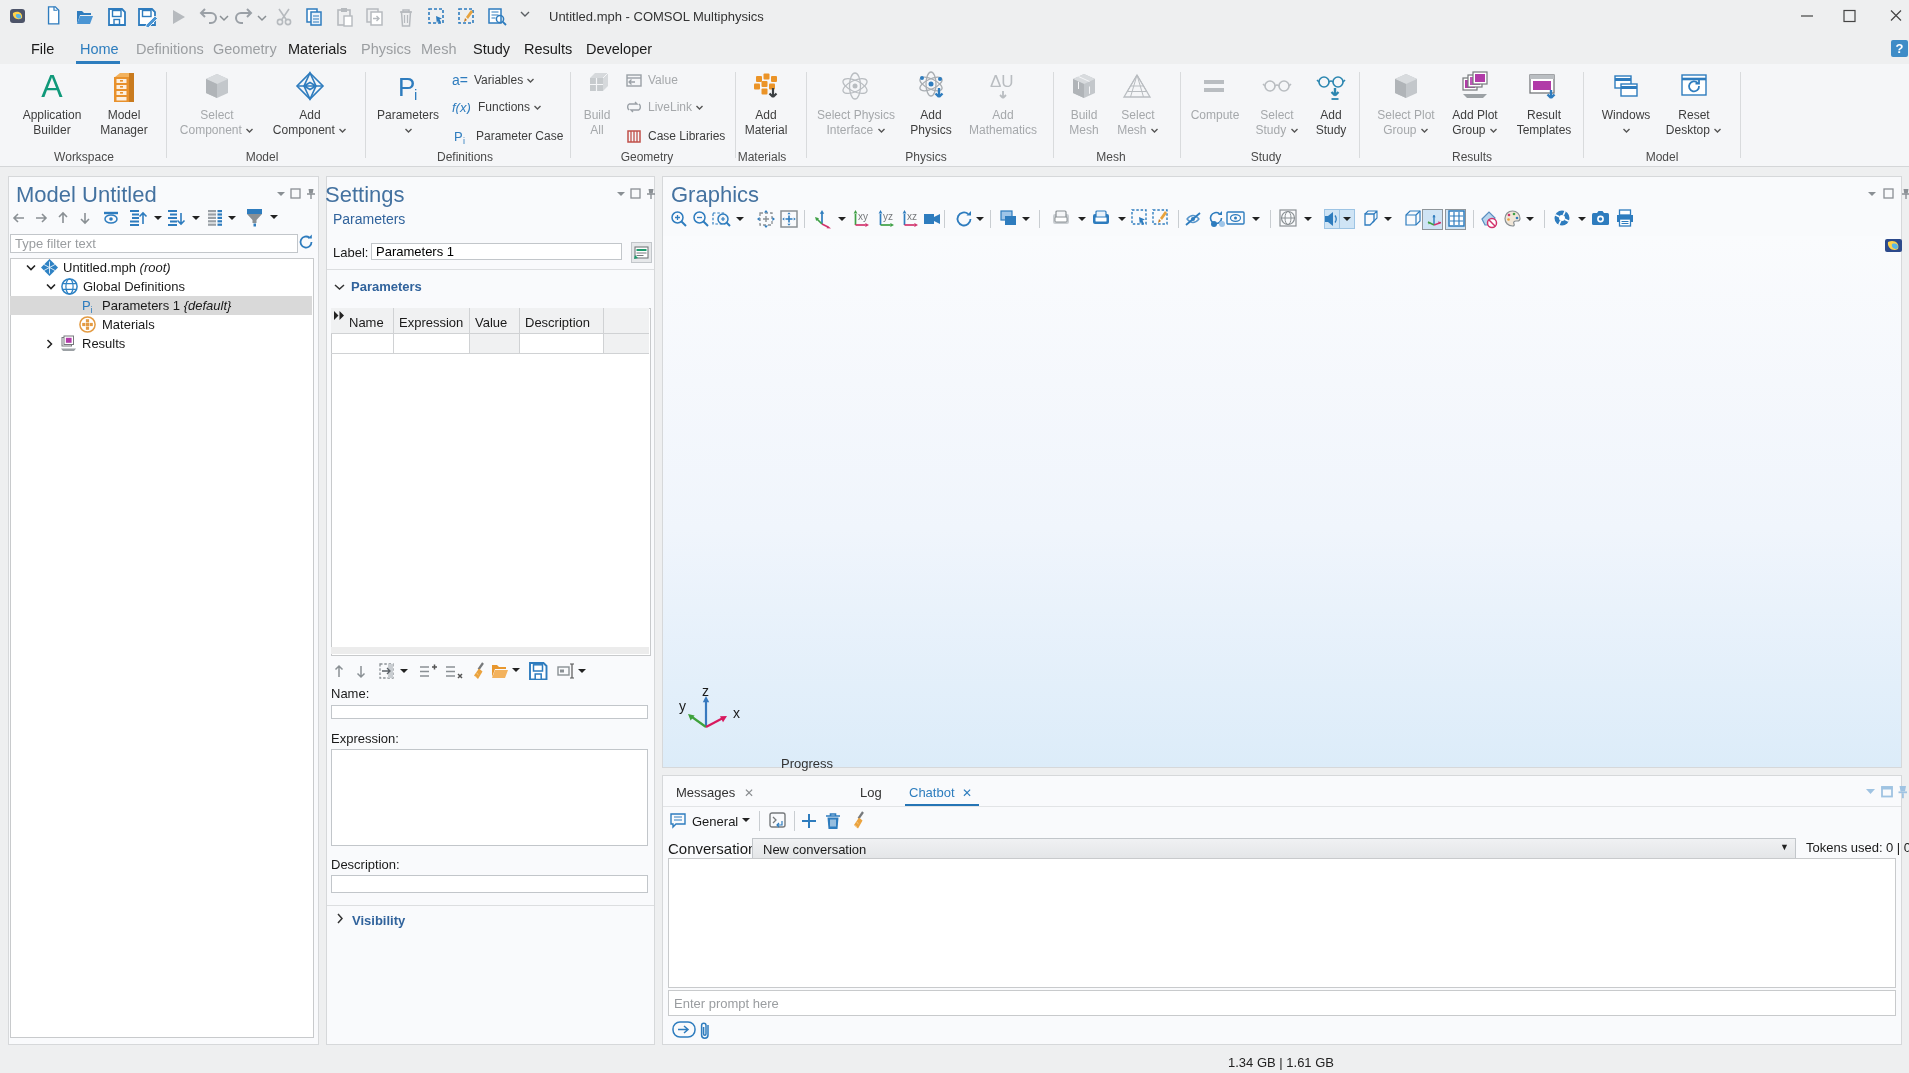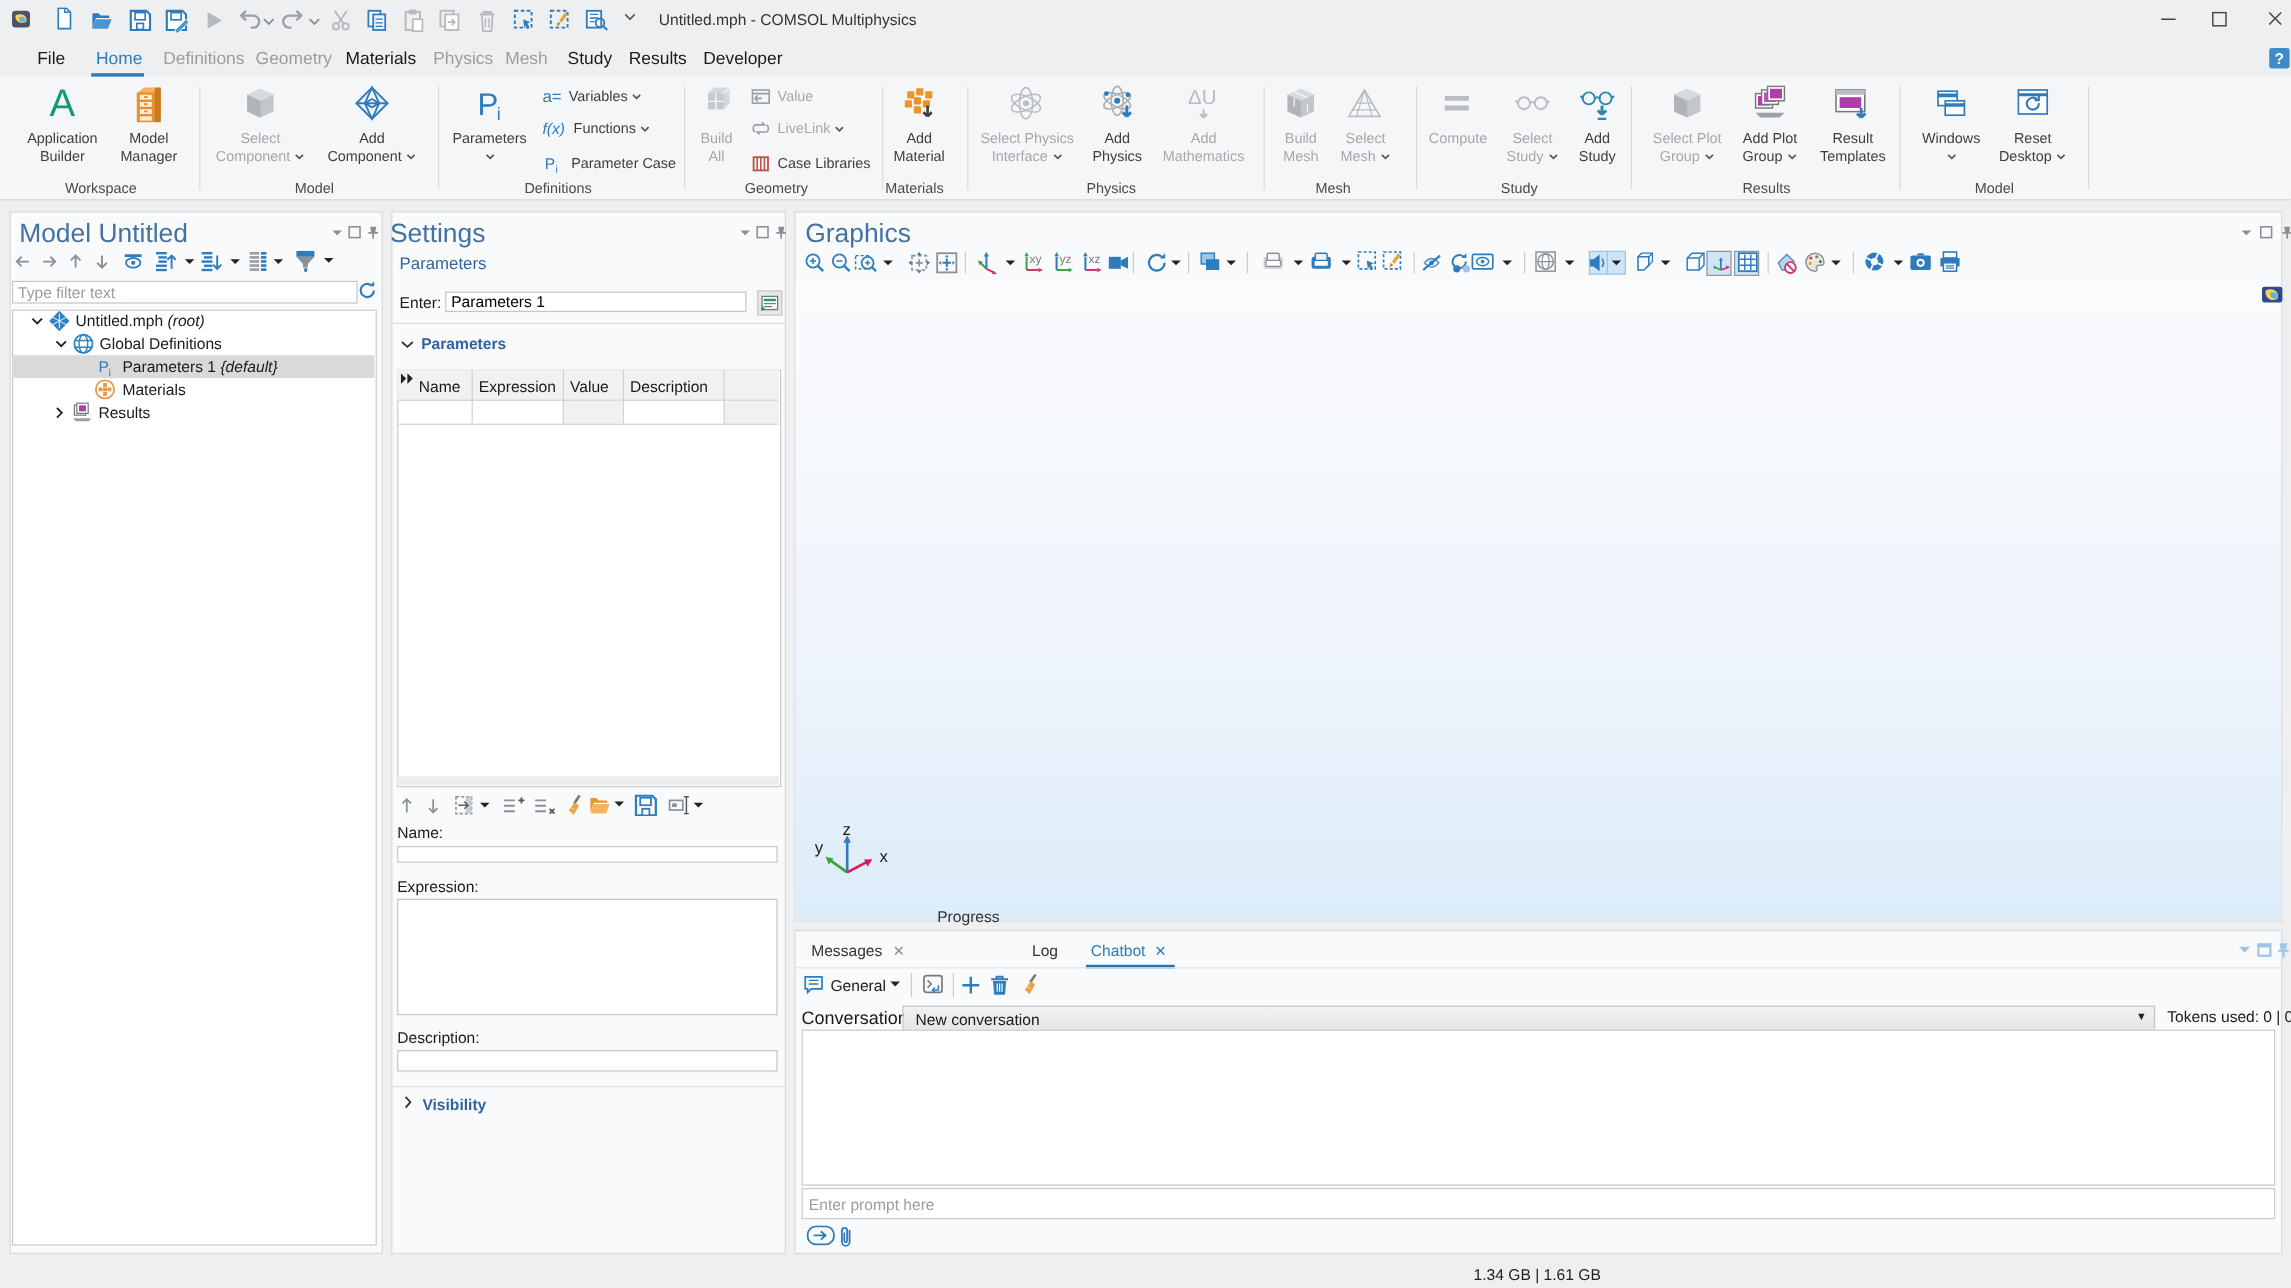--- a/index.html
+++ b/index.html
@@ -613,21 +613,21 @@
       <path d="M0 4l4 4 4-4z" fill="#8a8f94"></path>
       <rect x="14" y="1" width="9" height="9" fill="none" stroke="#8a8f94" stroke-width="1.3"></rect>
       <g transform="translate(29,0)">
         <path d="M2.5 1h5l-.8 4.5H3.3z" fill="#8a8f94"></path>
         <path d="M1 6h8" stroke="#8a8f94" stroke-width="1.5"></path>
         <path d="M5 6v5" stroke="#8a8f94" stroke-width="1.4"></path>
       </g>
     </svg>
   </div>
 <div class="abs" style="left:333px;top:211px;font-size:14px;color:#31639c">Parameters</div>
-<div class="abs" style="left:333px;top:245px;font-size:13px">Enter:</div>
+<div class="abs" style="left:333px;top:245px;font-size:13px">Label:</div>
 <input class="abs" style="left: 371px; top: 243px; width: 251px; height: 17px; font-size: 13px; padding-left: 4px;" value="Parameters 1" readonly="">
 <div class="abs" id="label-btn" style="left:631px;top:242px;width:21px;height:21px;background:#e6e8ea;border:1px solid #c2c6ca">
 <svg width="19" height="19">
       <rect x="3" y="4" width="13" height="11" fill="#fff" stroke="#76797c" stroke-width="1.1"></rect>
       <path d="M4.5 7h10" stroke="#1d9b6c" stroke-width="2"></path>
       <path d="M4.5 10h10M4.5 12.5h7" stroke="#76797c" stroke-width="1.2"></path>
       <path d="M2 16l4-1-3-3z" fill="#1d9b6c"></path>
     </svg>
   </div>
 <div class="abs" style="left:327px;top:269px;width:327px;height:1px;background:#dcdee0"></div>

